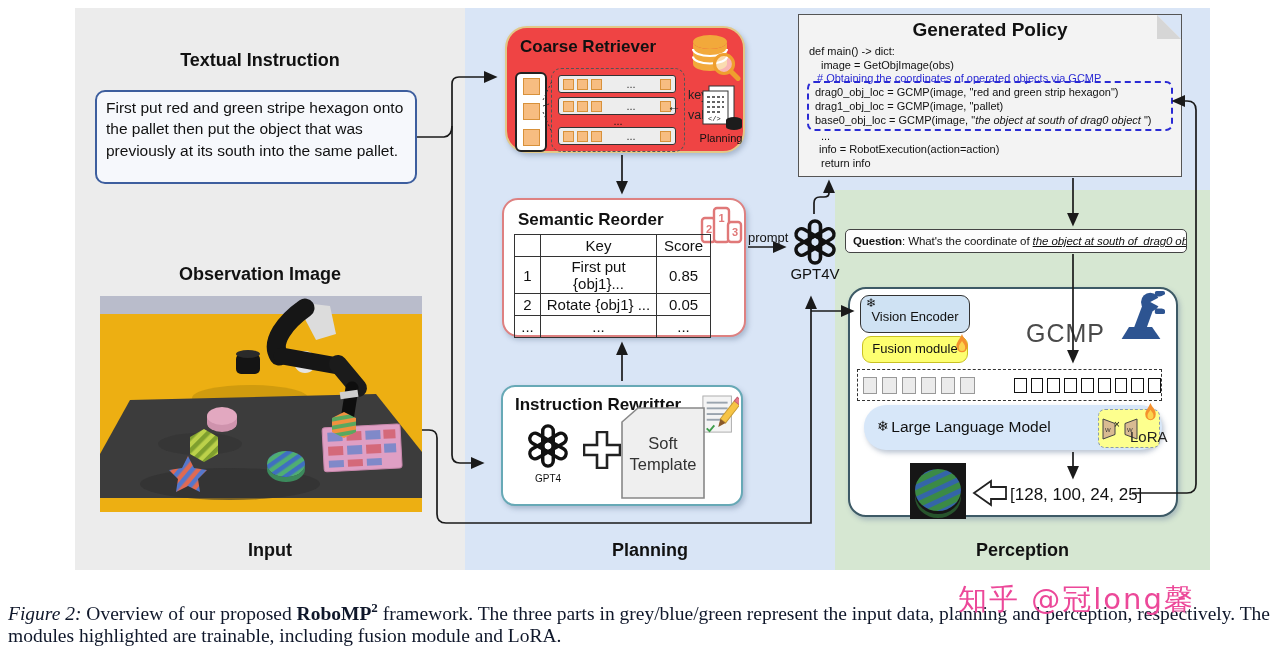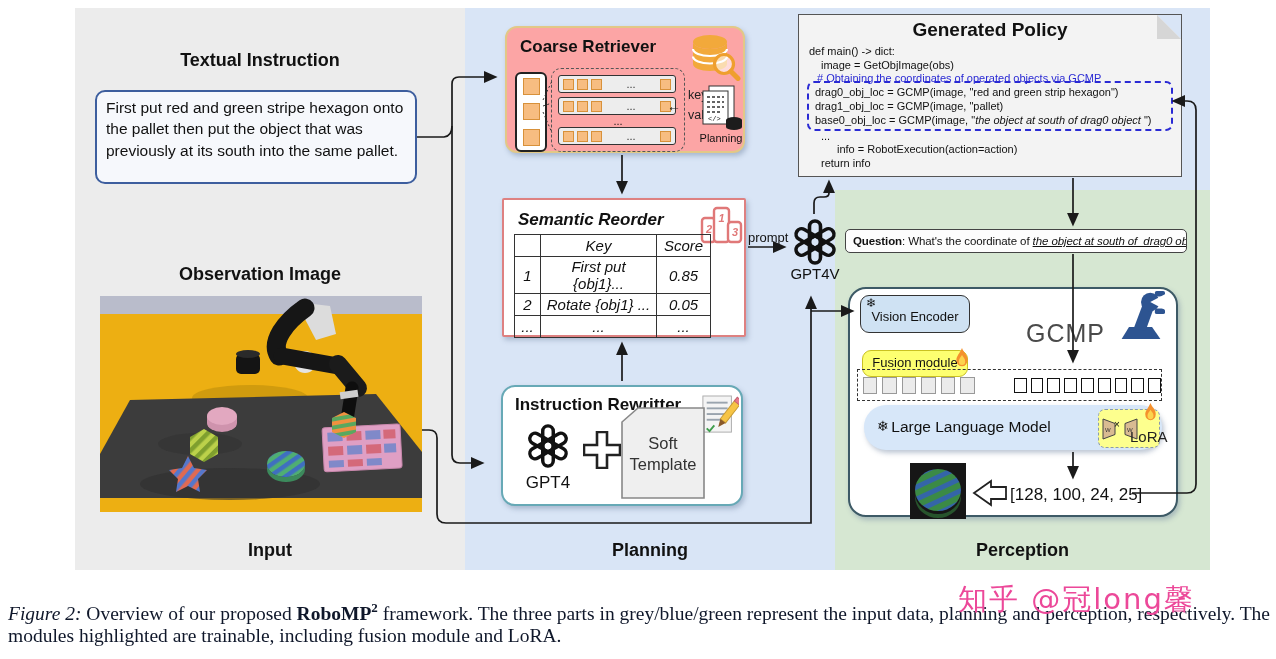--- a/index.html
+++ b/index.html
@@ -8,33 +8,33 @@
   .abs{position:absolute;}
   .panel{position:absolute;}
   .ttl{font-weight:bold;font-size:18px;text-align:center;}
   .secLabel{position:absolute;font-weight:bold;font-size:18px;text-align:center;top:540px;}
   .box{position:absolute;background:#fff;box-sizing:border-box;}
   .shadow{box-shadow:2px 3px 5px rgba(110,130,160,.45);}
   
   .instr{border:2px solid #3d5e9e;border-radius:10px;background:#f6f8fc;
          font-size:15.5px;line-height:1.38;padding:5px 9px;}
   
-  .cr{border:2.5px solid #e2c887;border-radius:12px;background:#fca5a5;}
+  .cr{border:2.5px solid #e2c887;border-radius:22px;background:#ef4444;}
   .cr-title,.sr-title,.ir-title{position:absolute;font-weight:bold;font-size:17px;}
   .leftcol{position:absolute;border:2px solid #222;border-radius:6px;background:#fff;
            display:flex;flex-direction:column;align-items:center;justify-content:space-around;}
   .osq{width:17px;height:17px;background:#f7bd81;border:1.5px solid #d8913a;box-sizing:border-box;}
   .dashedbox{position:absolute;border:1.5px dashed #555;border-radius:10px;}
   .rrow{position:absolute;height:18px;background:#ededed;border:1px solid #333;border-radius:3px;
         display:flex;align-items:center;padding:0 4px;gap:3px;box-sizing:border-box;}
   .rsq{width:11px;height:11px;background:#f7bd81;border:1px solid #d8913a;box-sizing:border-box;}
   .rdots{font-size:11px;line-height:10px;flex:1;text-align:center;color:#333;}
   .tinylabel{position:absolute;font-size:12.5px;color:#222;}
   
-  .sr{border:2.5px solid #de8181;border-radius:2px;font-style:italic;}
+  .sr{border:2.5px solid #de8181;border-radius:16px;}
   table.srt{border-collapse:collapse;font-size:15px;}
   table.srt td,table.srt th{border:1.5px solid #333;text-align:center;padding:1px 4px;
         font-weight:normal;height:22px;box-sizing:border-box;}
   
   .ir{border:2.5px solid #67a9b6;border-radius:14px;}
   
   .gp{background:#f3f3f3;border:1.5px solid #555;}
   .gp-title{position:absolute;width:100%;text-align:center;font-weight:bold;font-size:19px;top:4px;}
   .code{position:absolute;font-size:11px;white-space:pre;color:#111;}
   .gp-dash{position:absolute;border:2px dashed #2a2ad4;border-radius:7px;}
@@ -271,21 +271,21 @@
         <g fill="none" stroke="#111" stroke-width="3.6">
           <rect x="-5.5" y="-21" width="11" height="27" rx="5.5"></rect>
           <rect x="-5.5" y="-21" width="11" height="27" rx="5.5" transform="rotate(60)"></rect>
           <rect x="-5.5" y="-21" width="11" height="27" rx="5.5" transform="rotate(120)"></rect>
           <rect x="-5.5" y="-21" width="11" height="27" rx="5.5" transform="rotate(180)"></rect>
           <rect x="-5.5" y="-21" width="11" height="27" rx="5.5" transform="rotate(240)"></rect>
           <rect x="-5.5" y="-21" width="11" height="27" rx="5.5" transform="rotate(300)"></rect>
         </g>
       </svg>
     </div>
-    <div class="abs" style="left:22px;top:86px;width:46px;text-align:center;font-size:17px;">GPT4</div>
+    <div class="abs" style="left:22px;top:86px;width:46px;text-align:center;font-size:10px;">GPT4</div>
     <div class="abs" style="left:80px;top:44px;">
       <svg width="38" height="38" viewBox="0 0 38 38">
         <path d="M14,1 h10 v13 h13 v10 h-13 v13 h-10 v-13 h-13 v-10 h13 z" fill="#fff" stroke="#222" stroke-width="2.6"></path>
       </svg>
     </div>
     <div class="abs" style="left:118px;top:20px;">
       <svg width="84" height="92" viewBox="0 0 84 92">
         <path d="M17,1 H83 V91 H1 V15 z" fill="#efefef" stroke="#888" stroke-width="1.6"></path>
       </svg>
       <div class="abs" style="left:0;top:26px;width:84px;text-align:center;font-size:16.5px;color:#333;line-height:1.3;">Soft Template</div>
@@ -312,21 +312,21 @@
     <div class="fold"></div>
     <div class="gp-title">Generated Policy</div>
     <div class="code" style="left:10px;top:30px;">def main() -&gt; dict:</div>
     <div class="code" style="left:22px;top:44px;">image = GetObjImage(obs)</div>
     <div class="code" style="left:18px;top:57px;color:#2a2ad4;"># Obtaining the coordinates of operated objects via GCMP</div>
     <div class="gp-dash" style="left:8px;top:66px;width:362px;height:46px;"></div>
     <div class="code" style="left:16px;top:71px;">drag0_obj_loc = GCMP(image, "red and green strip hexagon")</div>
     <div class="code" style="left:16px;top:85px;">drag1_obj_loc = GCMP(image, "pallet)</div>
     <div class="code" style="left:16px;top:99px;"><span>base0_obj_loc = GCMP(image, "</span><i>the object at south of drag0 object </i><span>")</span></div>
     <div class="code" style="left:22px;top:115px;">...</div>
-    <div class="code" style="left:38px;top:128px;">info = RobotExecution(action=action)</div>
+    <div class="code" style="left:20px;top:128px;">info = RobotExecution(action=action)</div>
     <div class="code" style="left:22px;top:142px;">return info</div>
   </div>
 
   <div class="box qbox nofit" style="left:845px;top:229px;width:342px;height:24px;">
     <span style="white-space:pre;"><b>Question</b><span>: What's the coordinate of </span><i style="text-decoration:underline;">the object at south of  drag0 obj?</i></span>
   </div>
 
   <div class="box gcmp shadow" style="left:848px;top:287px;width:330px;height:230px;">
     <div class="ve" style="left:10px;top:6px;width:108px;height:36px;">
       <span class="abs snow" style="left:5px;top:0px;font-size:12px;">❄</span>
@@ -338,21 +338,21 @@
         <g fill="#2d5491">
           <path d="M8,52 h42 l-9,-13 h-25 z"></path>
           <path d="M21,41 L31,14 L43,18 L34,43 z"></path>
           <circle cx="39" cy="12" r="10"></circle>
           <rect x="44" y="0" width="11" height="6" rx="2"></rect>
           <rect x="44" y="19" width="11" height="6" rx="2"></rect>
         </g>
         <path d="M39,12 L58,2 L58,22 z" fill="#fff"></path>
       </svg>
     </div>
-    <div class="fm" style="left:12px;top:47px;width:104px;height:25px;margin-top:14px;">
+    <div class="fm" style="left:12px;top:47px;width:104px;height:25px;">
       <div style="margin-top:4px;">Fusion module</div>
       <div class="abs" style="left:91px;top:-4px;">
         <svg width="16" height="21" viewBox="0 0 20 26">
           <path d="M10,1 C12,7 17,9 17,16 a7,8 0 0 1 -14,0 C3,11 7,8 10,1 z" fill="#f5912d"></path>
           <path d="M10,10 c1.5,3 4,4 4,8 a4,4.5 0 0 1 -8,0 c0,-3.5 2.5,-5 4,-8 z" fill="#fcd34d"></path>
         </svg>
       </div>
     </div>
     <div class="tokrow" style="left:7px;top:80px;width:303px;height:30px;">
       <i class="tg"></i>

